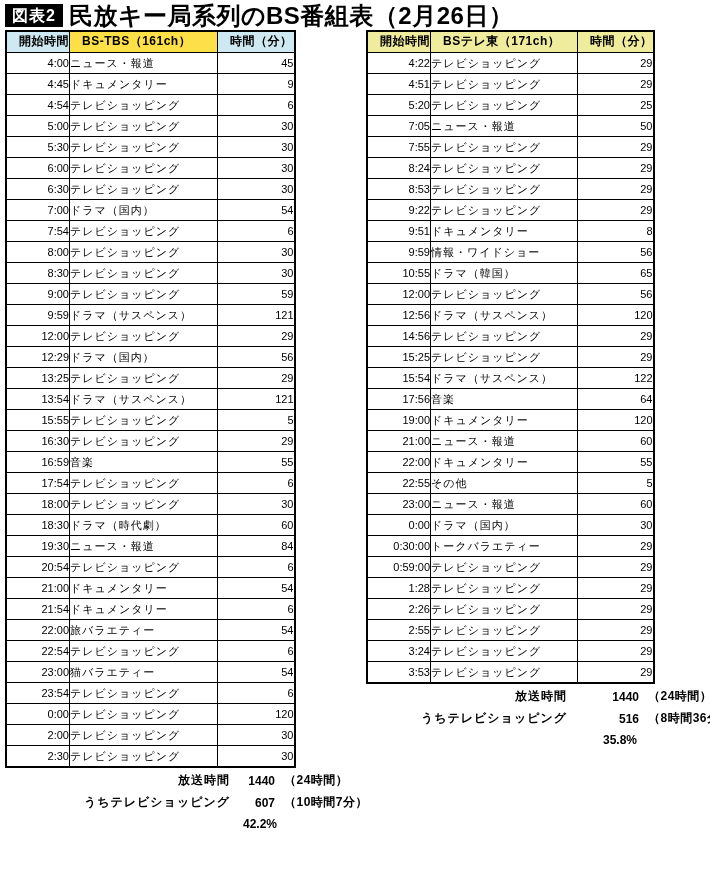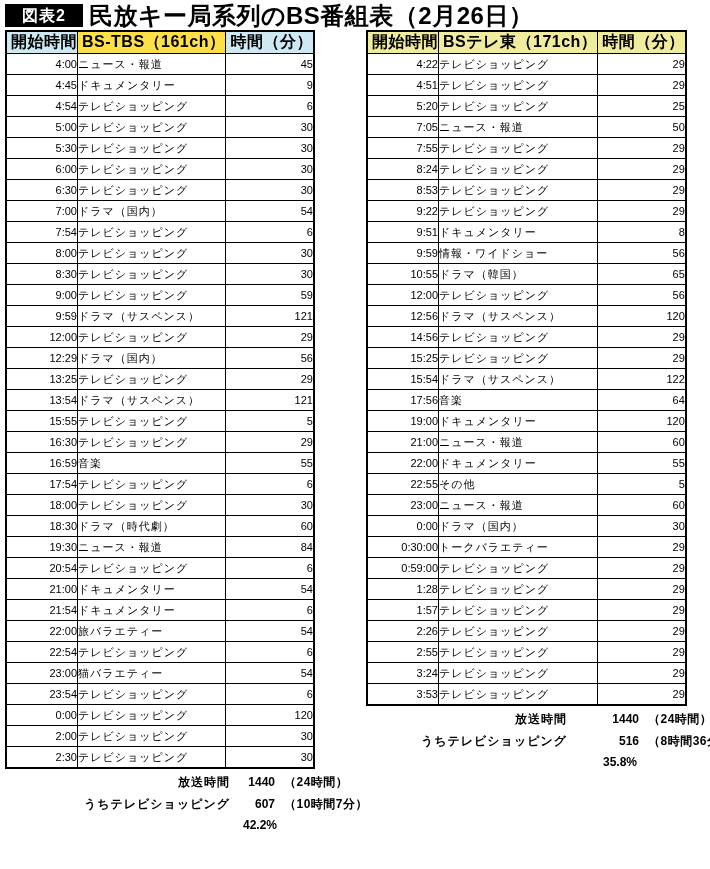--- a/index.html
+++ b/index.html
@@ -3,33 +3,33 @@
 <meta charset="utf-8">
 <style>
   html,body{margin:0;padding:0;}
   body{
     width:710px;height:869px;position:relative;background:#ffffff;
     font-family:"Liberation Sans","DejaVu Sans",sans-serif;color:#000;
     overflow:hidden;
   }
   
   .title-row{position:absolute;left:5px;top:3px;display:flex;align-items:center;height:25px;}
-  .badge{background:#000;color:#fff;font-weight:bold;font-size:16px;line-height:23px;padding:0 17px;letter-spacing:1px;}
+  .badge{background:#000;color:#fff;font-weight:bold;font-size:16px;line-height:23px;padding:0 7px;letter-spacing:1px;}
   .main-title{font-weight:bold;font-size:24px;margin-left:6px;letter-spacing:0.5px;white-space:nowrap;}
 
   
   .table-wrap{position:absolute;top:30px;}
   .table-wrap.left{left:5px;}
   .table-wrap.right{left:366px;}
   table.sched{border-collapse:collapse;table-layout:fixed;border:2px solid #000;}
   table.sched th,table.sched td{
     border:1px solid #000;font-size:11px;overflow:hidden;white-space:nowrap;
     padding:0;box-sizing:border-box;
   }
-  table.sched th{height:21px;font-weight:bold;text-align:left;padding-left:4px;letter-spacing:0.5px;font-size:16px;margin-top:20px;}
+  table.sched th{height:21px;font-weight:bold;text-align:left;padding-left:12px;letter-spacing:0.5px;font-size:12px;margin-top:20px;}
   table.sched td{height:20px;line-height:20px;background:#fff;}
   td.col-time{text-align:right;padding-right:4px;}
   td.col-prog{text-align:left;padding-left:5px;letter-spacing:1px;}
   td.col-dur{text-align:right;padding-right:5px;}
   .left col.c1{width:57px;} .left col.c2{width:148px;} .left col.c3{width:77px;}
   .right col.c1{width:57px;} .right col.c2{width:147px;} .right col.c3{width:68px;}
 
   
   .tfoot{margin-top:2px;font-weight:bold;font-size:12px;}
   .footer-row{display:flex;align-items:center;height:22px;white-space:nowrap;}
@@ -391,25 +391,20 @@
           <td class="col-time">0:59:00</td>
           <td class="col-prog">テレビショッピング</td>
           <td class="col-dur">29</td>
         </tr>
         <tr>
           <td class="col-time">1:28</td>
           <td class="col-prog">テレビショッピング</td>
           <td class="col-dur">29</td>
         </tr>
         <tr>
-          <td class="col-time">1:57</td>
-          <td class="col-prog">テレビショッピング</td>
-          <td class="col-dur">29</td>
-        </tr>
-        <tr>
           <td class="col-time">2:26</td>
           <td class="col-prog">テレビショッピング</td>
           <td class="col-dur">29</td>
         </tr>
         <tr>
           <td class="col-time">2:55</td>
           <td class="col-prog">テレビショッピング</td>
           <td class="col-dur">29</td>
         </tr>
         <tr>

